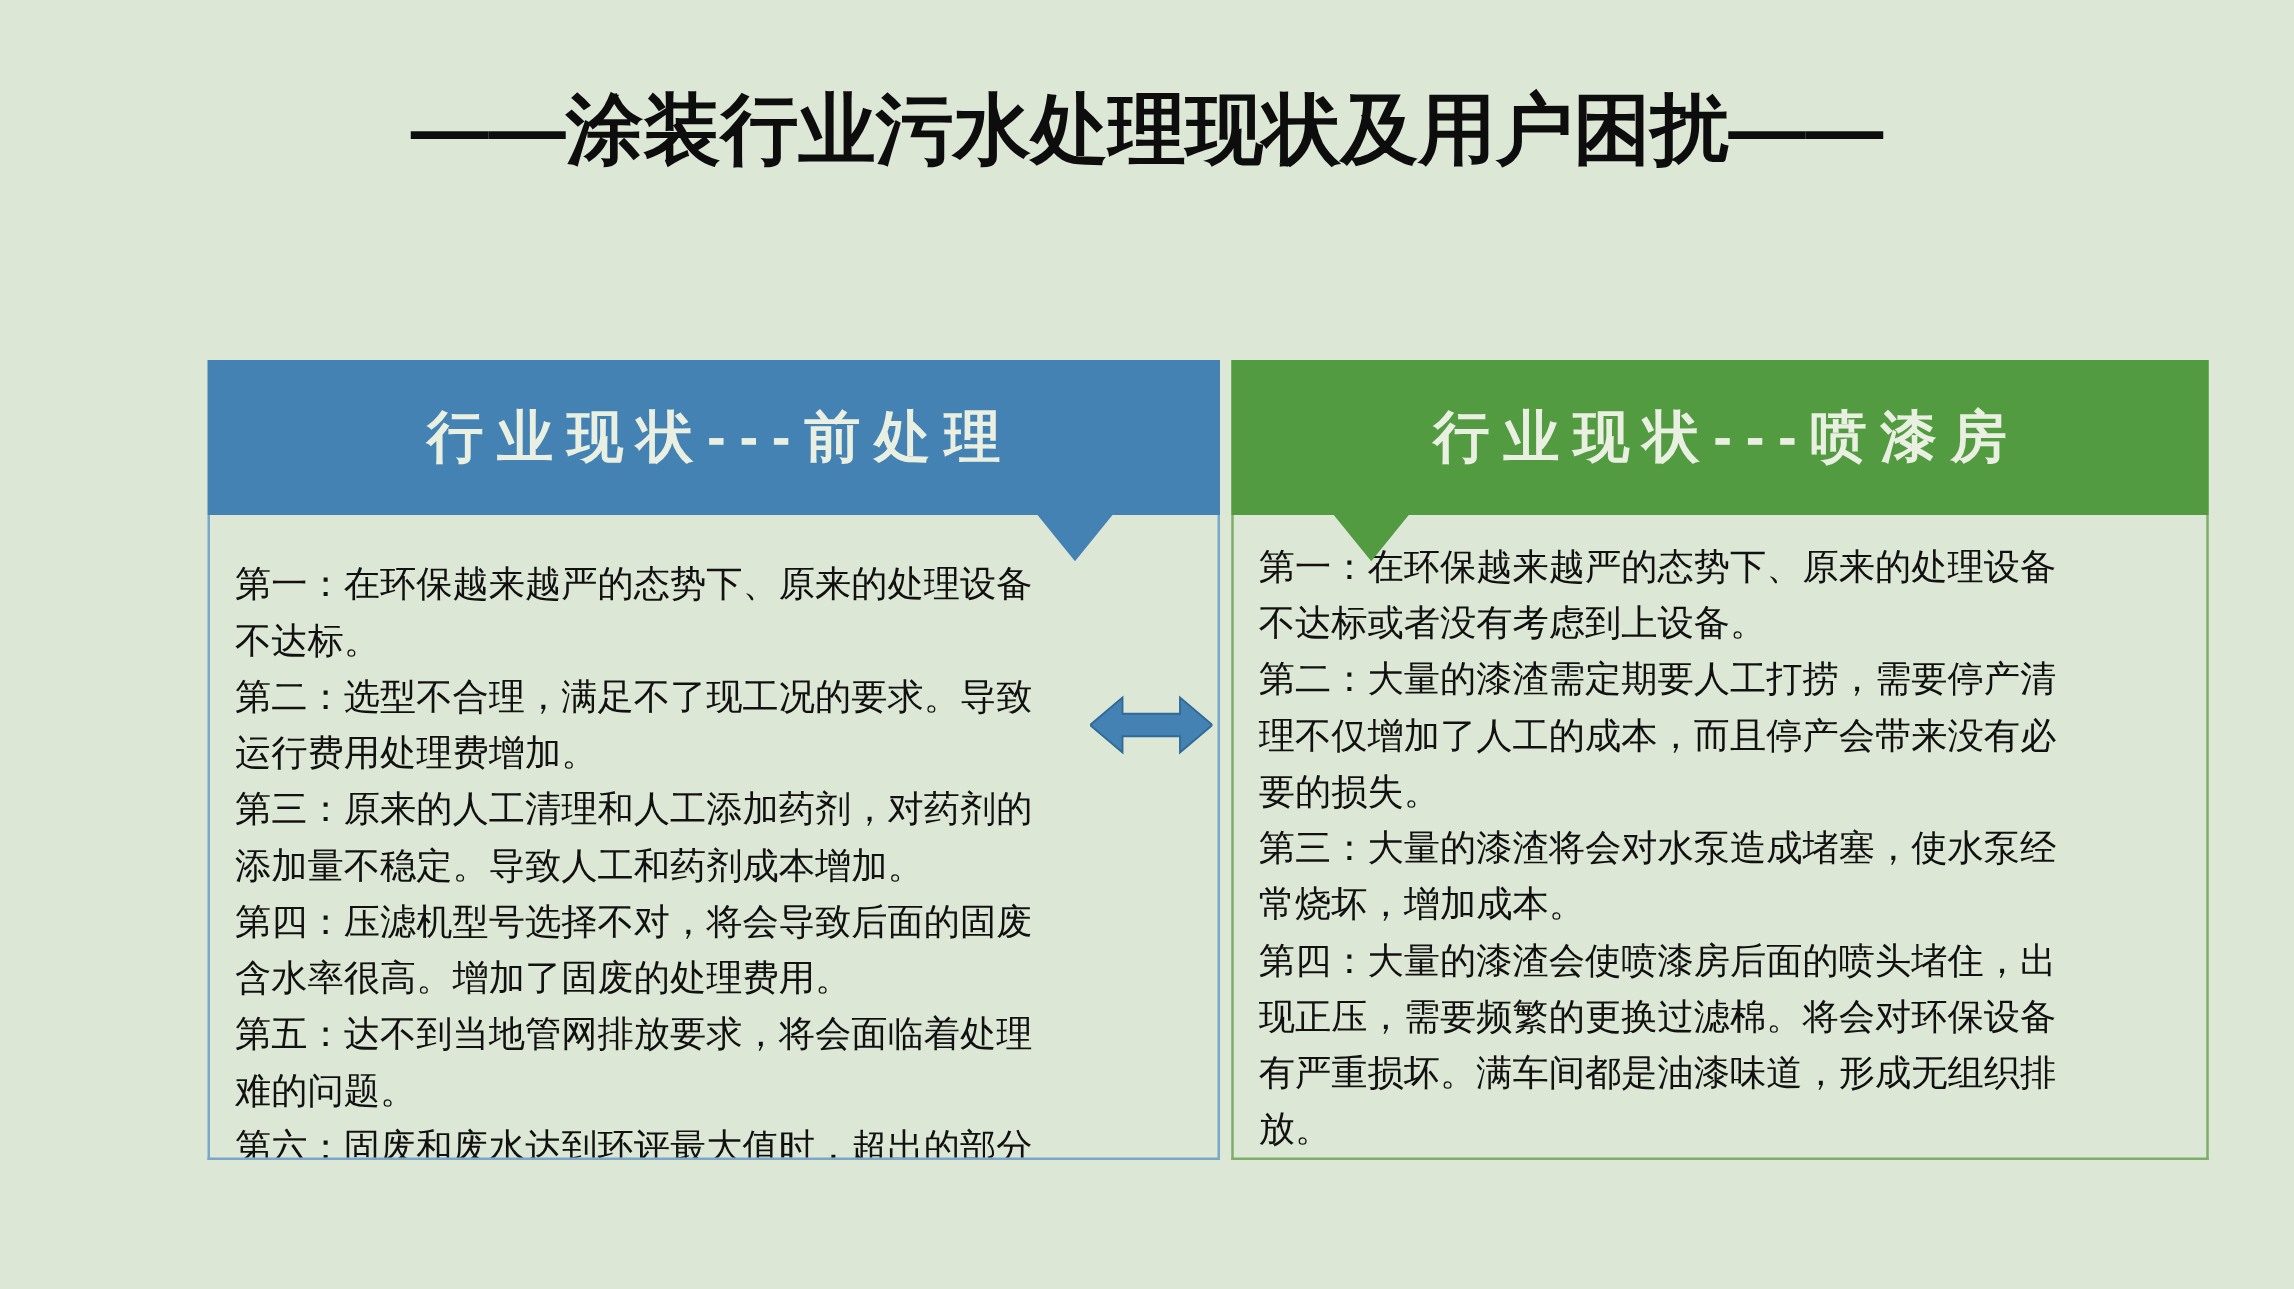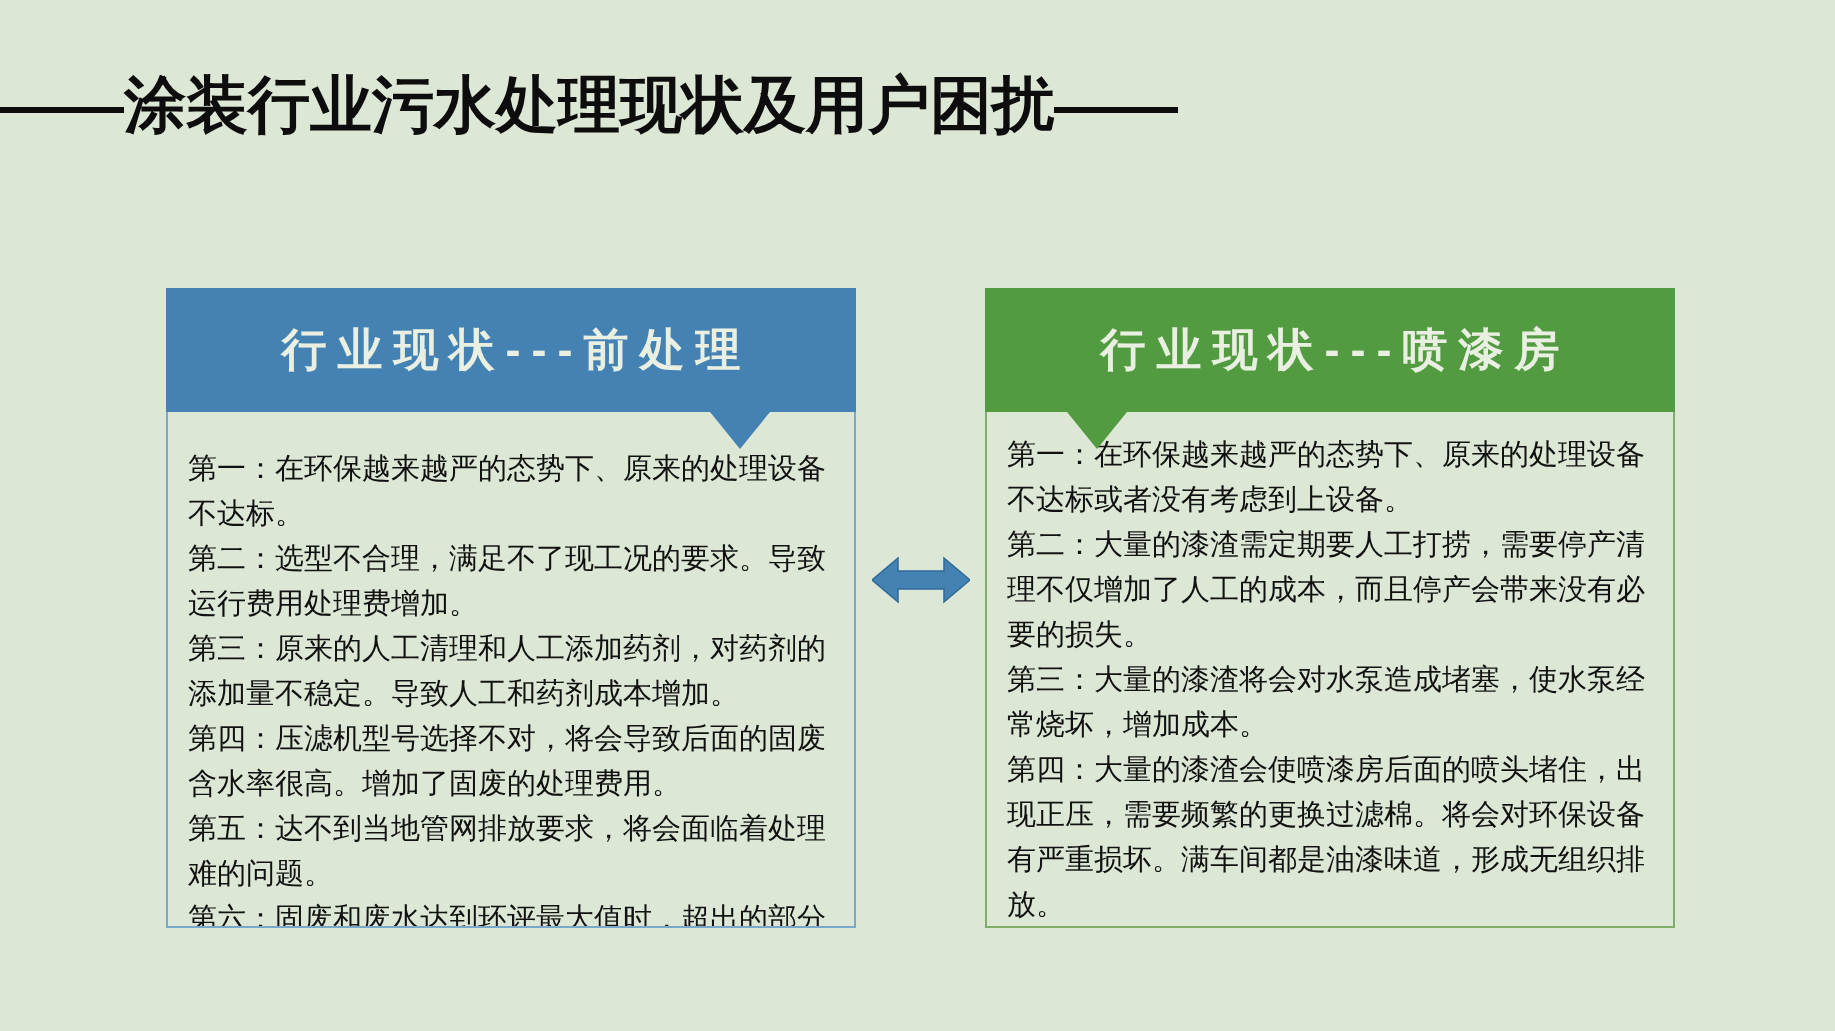--- a/index.html
+++ b/index.html
@@ -14,35 +14,36 @@
     overflow: hidden;
     position: relative;
   }
 
   
   #page-title {
     position: absolute;
     top: 74px;
     left: 0;
     width: 1835px;
+    text-align: center;
     font-size: 62px;
     font-weight: bold;
     color: #0d0d0d;
     letter-spacing: 0px;
     white-space: nowrap;
     line-height: 1.0;
   }
 
   
   .panel {
     position: absolute;
     top: 288px;
   }
-  #panel-left  { left: 166px;  width: 690px; }
-  #panel-right { left: 985px;  width: 690px; }
+  #panel-left  { left: 166px;  width: 810px; }
+  #panel-right { left: 985px;  width: 782px; }
 
   .panel-header {
     position: relative;
     height: 124px;
     box-sizing: border-box;
     display: flex;
     align-items: center;
     justify-content: center;
     color: #e9f0e2;
     font-size: 45px;

